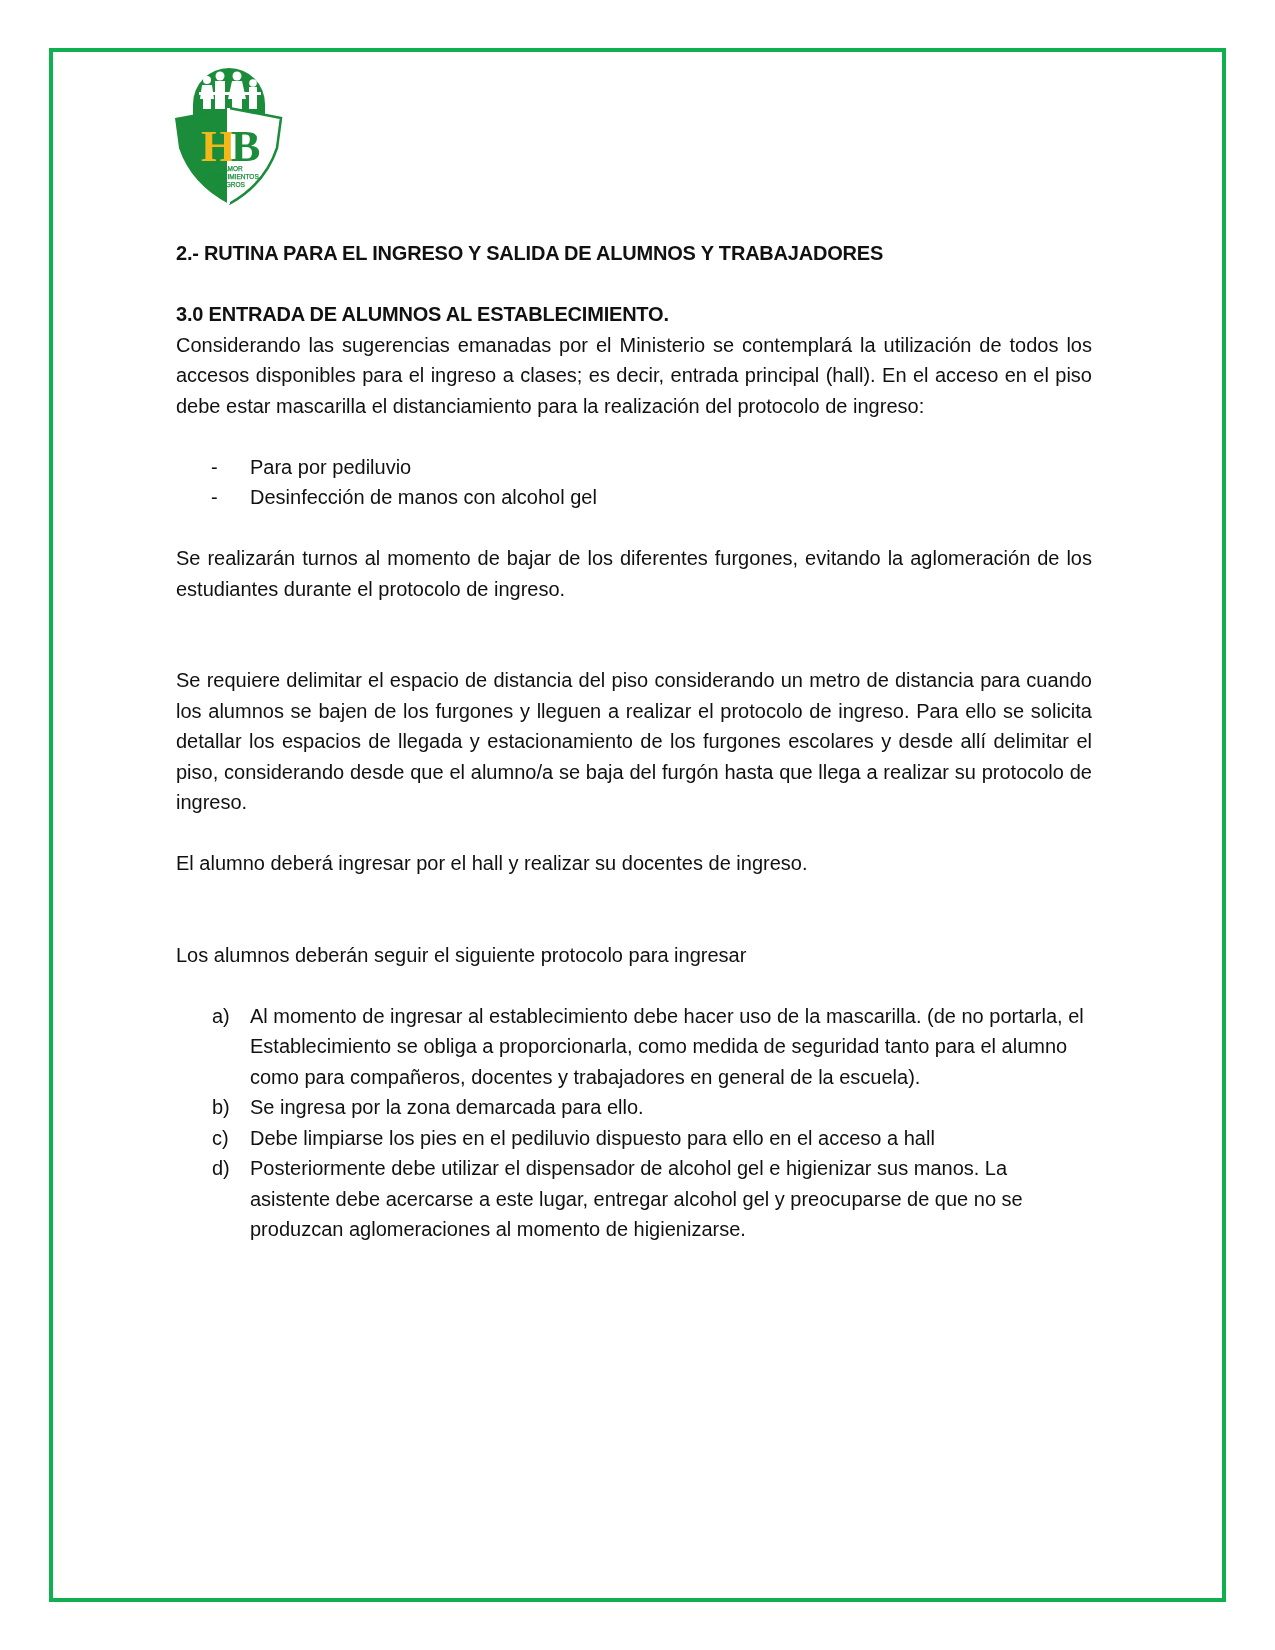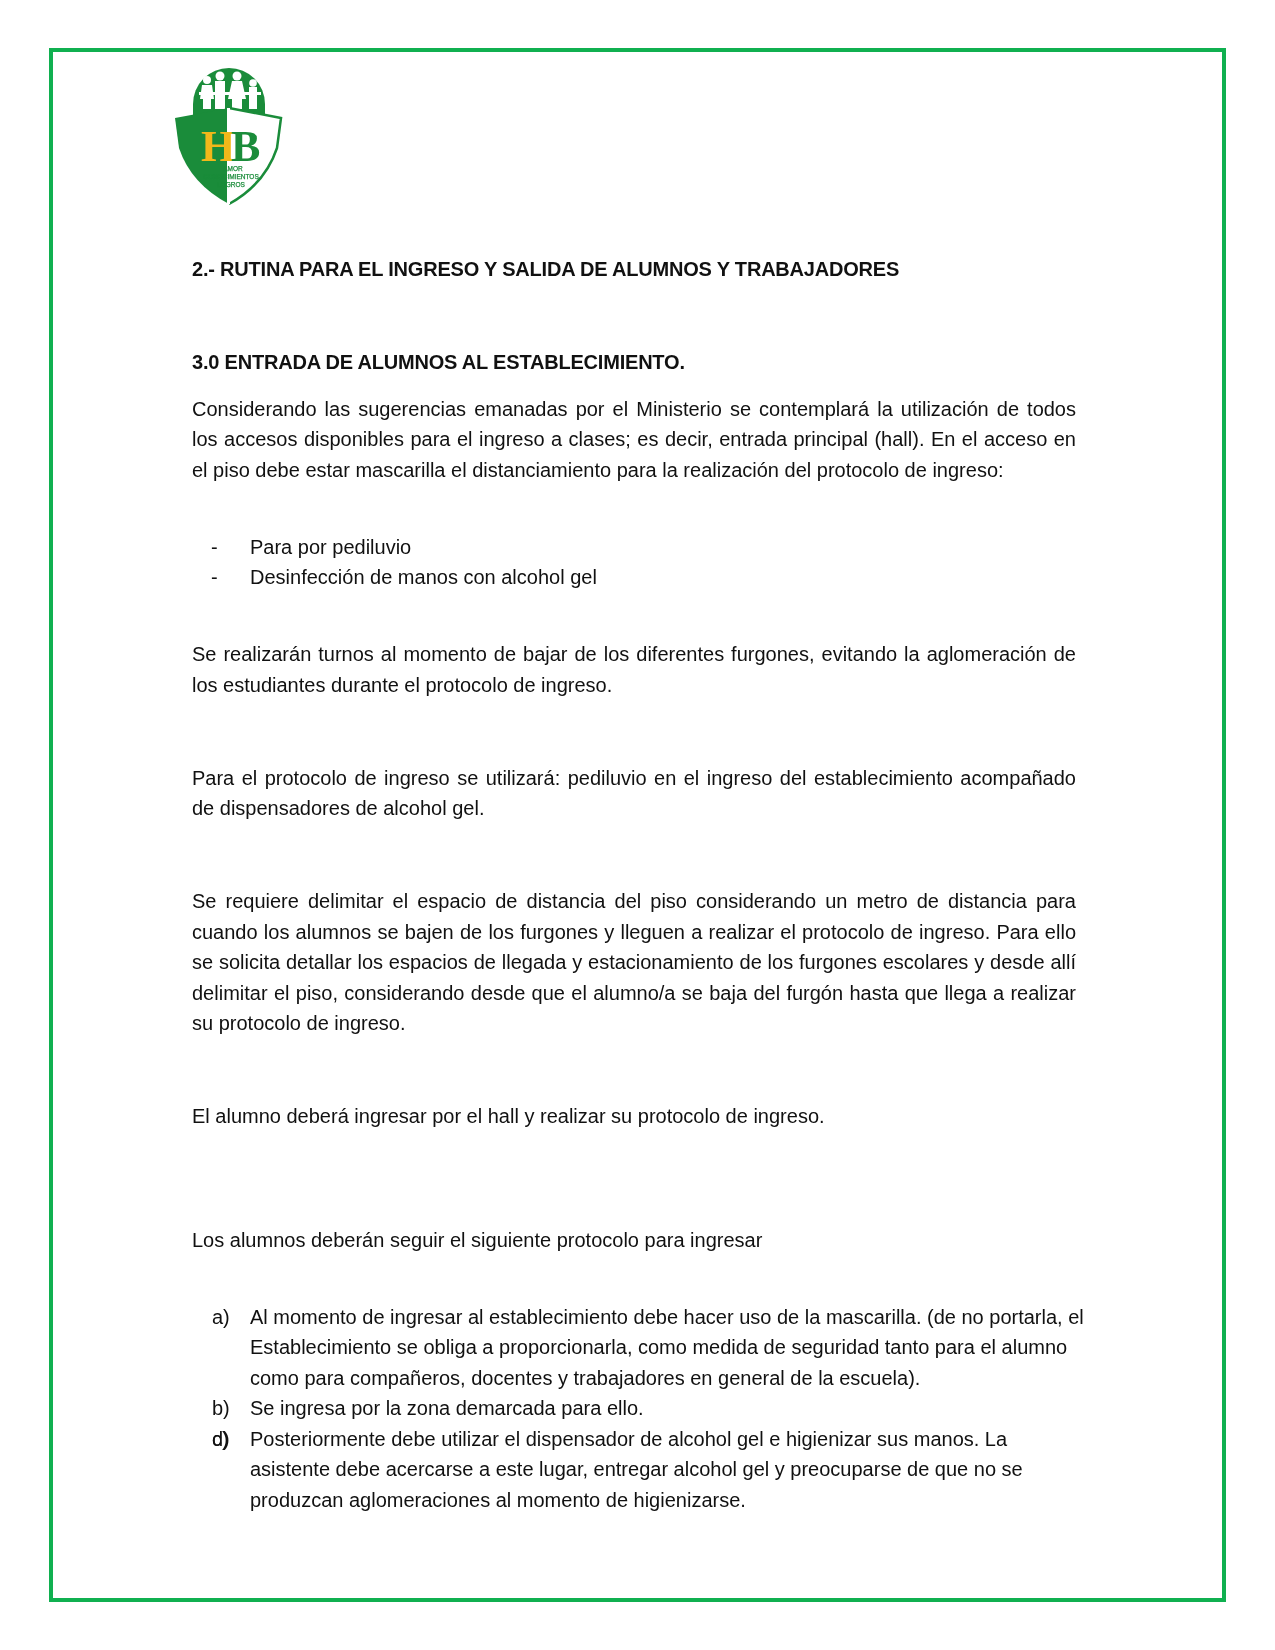--- a/index.html
+++ b/index.html
@@ -7,21 +7,21 @@
     .frame {
       position: absolute; left: 49px; top: 48px; width: 1169px; height: 1546px;
       border: 4px solid #10B050; box-sizing: content-box;
     }
     .logo { position: absolute; left: 173px; top: 66px; width: 110px; height: 140px; }
     .content {
       position: absolute; left: 176px; top: 238px; width: 916px;
       font-family: "Liberation Sans Narrow", "Liberation Sans", sans-serif;
       font-size: 20px; color: #111; line-height: 30.5px;
     }
-    .content p { margin: 16px; text-align: justify; }
+    .content p { margin: 0; text-align: justify; }
     .h1 { font-weight: bold; font-size: 20px; letter-spacing: -0.2px; }
     .gap { height: 30.5px; }
     .bold { font-weight: normal; }
     ul.dash { list-style: none; margin: 0; padding: 0; }
     ul.dash li { position: relative; padding-left: 74px; }
     ul.dash li .mk { position: absolute; left: 35px; }
     ol.alpha { list-style: none; margin: 0; padding: 0; }
     ol.alpha li { position: relative; padding-left: 74px; text-align: left; }
     ol.alpha li .mk { position: absolute; left: 36px; }
   </style>
@@ -67,28 +67,27 @@
   <p class="h1">3.0 ENTRADA DE ALUMNOS AL ESTABLECIMIENTO.</p>
   <p>Considerando las sugerencias emanadas por el Ministerio se contemplará la utilización de todos los accesos disponibles para el ingreso a clases; es decir, entrada principal (hall).  En el acceso en el piso debe estar mascarilla el distanciamiento para la realización del protocolo de ingreso:</p>
   <div class="gap"></div>
   <ul class="dash">
     <li><span class="mk">-</span><span>Para por pediluvio</span></li>
     <li><span class="mk">-</span><span>Desinfección de manos con alcohol gel</span></li>
   </ul>
   <div class="gap"></div>
   <p>Se realizarán turnos al momento de bajar de los diferentes furgones, evitando la aglomeración de los estudiantes durante el protocolo de ingreso.</p>
   <div class="gap"></div>
-  <p>Para el protocolo de ingreso se utilizará: pediluvio en el ingreso del establecimiento acompañado de dispensadores de alcohol gel.</p>
   <div class="gap"></div>
   <p>Se requiere delimitar el espacio de distancia del piso considerando un metro de distancia para cuando los alumnos se bajen de los furgones y lleguen a realizar el protocolo de ingreso. Para ello se solicita detallar los espacios de llegada y estacionamiento de los furgones escolares y desde allí delimitar el piso, considerando desde que el alumno/a se baja del furgón hasta que llega a realizar su protocolo de ingreso.</p>
   <div class="gap"></div>
-  <p>El alumno  deberá ingresar por el hall y realizar su protocolo de ingreso.</p>
+  <p>El alumno  deberá ingresar por el hall y realizar su docentes de ingreso.</p>
   <div class="gap"></div>
   <div class="gap"></div>
   <p class="bold">Los alumnos deberán seguir el siguiente protocolo para ingresar</p>
   <div class="gap"></div>
   <ol class="alpha">
     <li><span class="mk">a)</span><span>Al momento de ingresar al establecimiento debe hacer uso de la mascarilla. (de no portarla, el Establecimiento se obliga a proporcionarla, como medida de seguridad tanto para el alumno como para compañeros, docentes y trabajadores en general de la escuela).</span></li>
     <li><span class="mk">b)</span><span>Se ingresa por la zona demarcada para ello.</span></li>
-    <li><span class="mk">c)</span></li>
+    <li><span class="mk">c)</span><span>Debe limpiarse los pies en el pediluvio dispuesto para ello  en el acceso a hall</span></li>
     <li><span class="mk">d)</span><span>Posteriormente debe utilizar el dispensador de alcohol gel e higienizar sus manos. La asistente debe acercarse a este lugar, entregar alcohol gel y preocuparse de que no se produzcan aglomeraciones al momento de higienizarse.</span></li>
   </ol>
 </div>
 
 </body></html>

